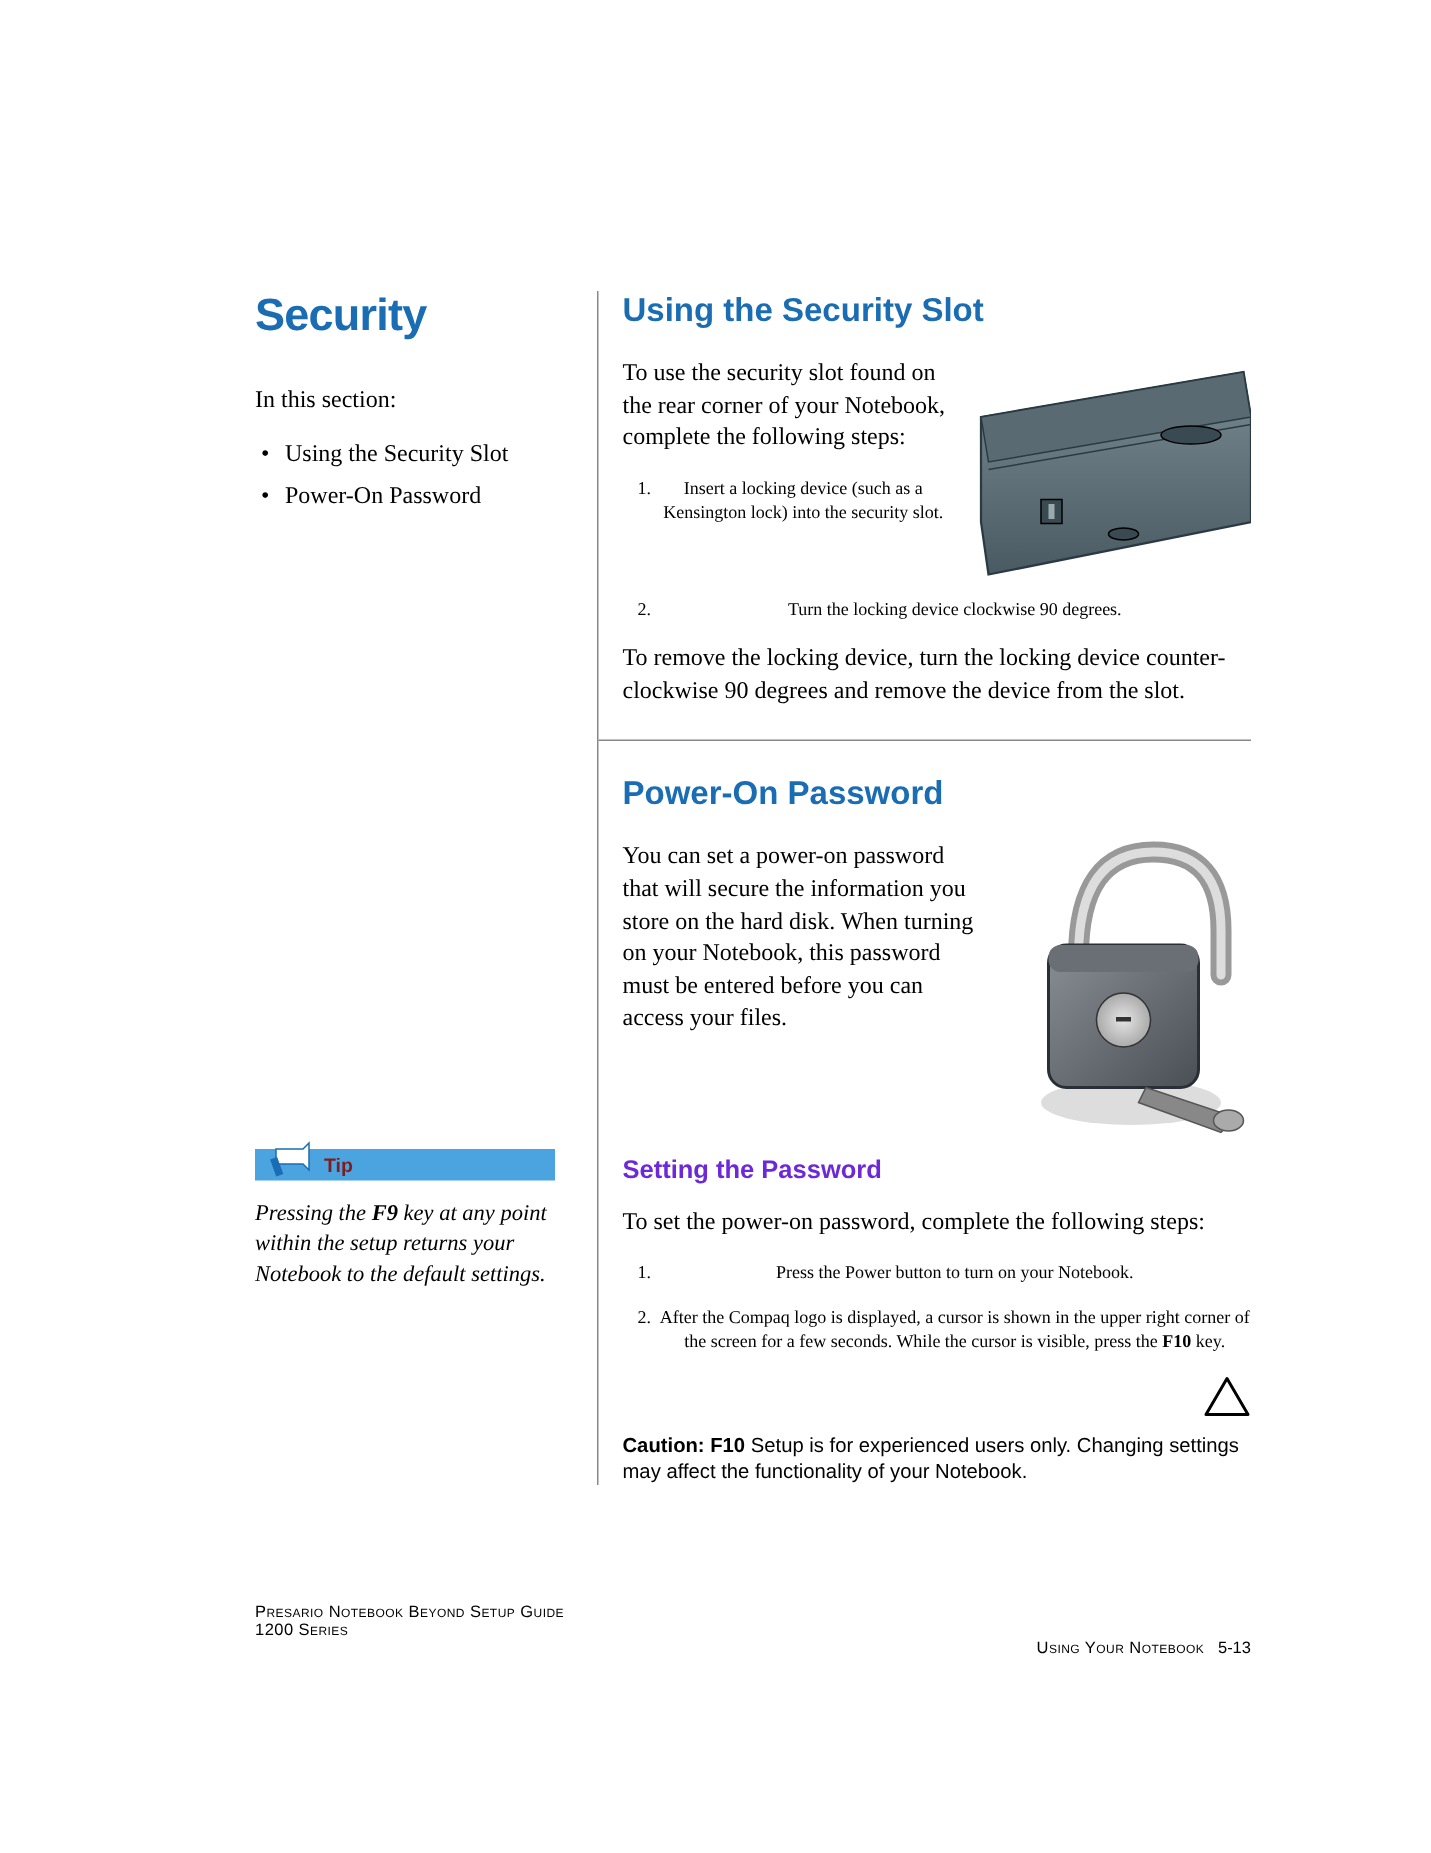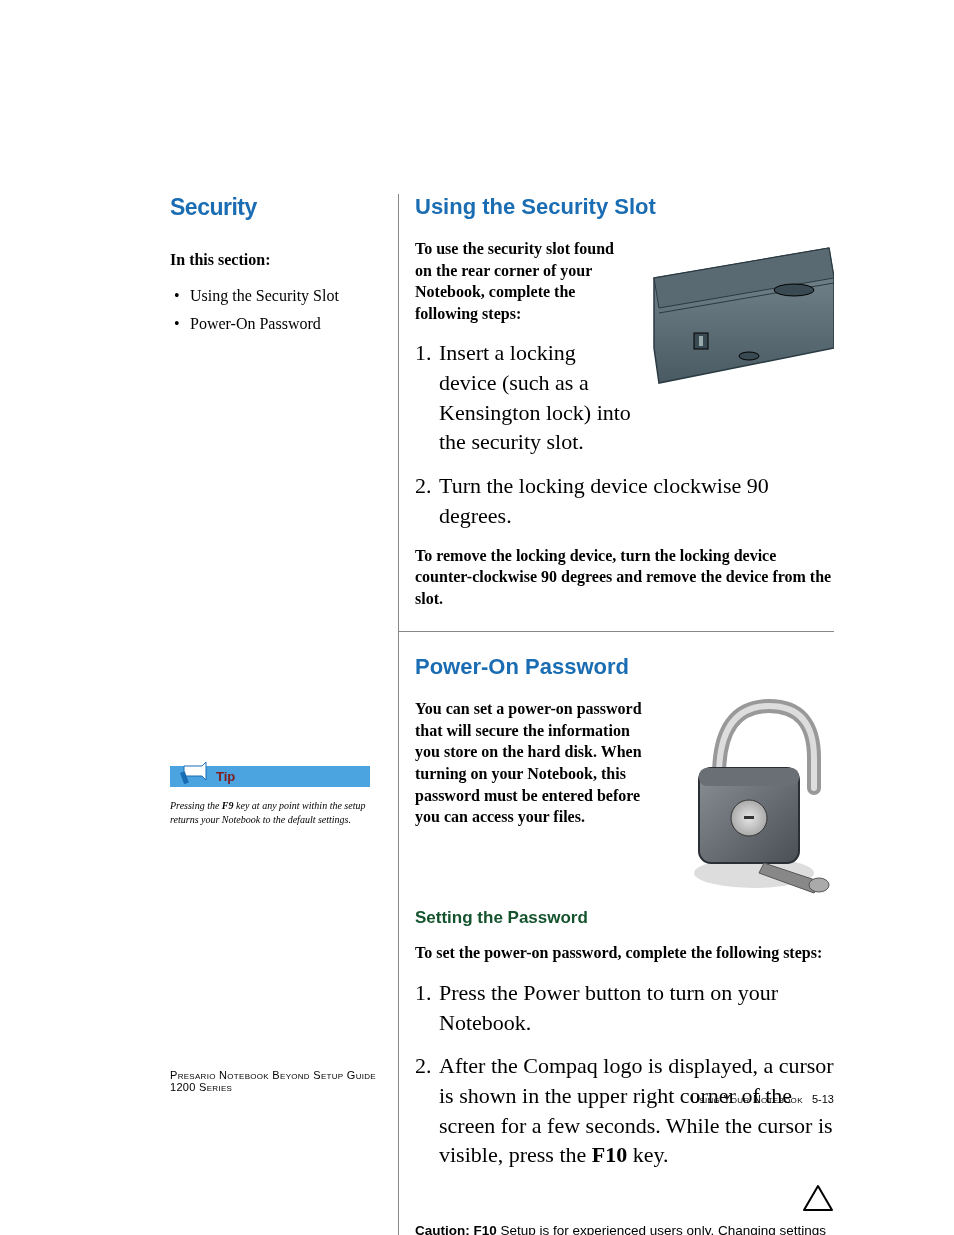--- a/index.html
+++ b/index.html
@@ -27,21 +27,21 @@
   .right-col {
     flex: 1;
     border-left: 1px solid #888;
     padding-left: 16px;
     position: relative;
   }
   h1 {
     font-family: "Segoe UI", "Myriad Pro", Arial, sans-serif;
     font-weight: 700;
     color: #1a6db3;
-    font-size: 23px;
+    font-size: 30px;
     margin: 0 0 28px 0;
     letter-spacing: -0.5px;
   }
   .intro {
     font-size: 16px;
     margin: 0 0 16px 0;
   }
   .toc {
     list-style: none;
     padding: 0;
@@ -62,39 +62,39 @@
   h2 {
     font-family: "Segoe UI", "Myriad Pro", Arial, sans-serif;
     font-weight: 700;
     color: #1a6db3;
     font-size: 22px;
     margin: 0 0 18px 0;
   }
   h3 {
     font-family: "Segoe UI", "Myriad Pro", Arial, sans-serif;
     font-weight: 700;
-    color: #14532d;
+    color: #6d28d9;
     font-size: 17px;
     margin: 18px 0 14px 0;
   }
   p {
     font-size: 16px;
     line-height: 1.35;
     margin: 0 0 14px 0;
-    font-weight: bold;
   }
   ol {
     padding-left: 22px;
     margin: 0 0 14px 0;
   }
   ol li {
-    font-size: 22px;
+    font-size: 12px;
     line-height: 1.35;
     margin-bottom: 14px;
     padding-left: 2px;
+    text-align: center;
   }
   .float-img {
     float: right;
     margin: 0 0 10px 12px;
   }
   .section-hr {
     border: none;
     border-top: 1px solid #888;
     margin: 22px 0 22px -16px;
   }
@@ -113,21 +113,21 @@
     padding: 3px 0 3px 46px;
     position: relative;
   }
   .tip-head svg {
     position: absolute;
     left: 10px;
     top: -8px;
   }
   .tip-body {
     font-style: italic;
-    font-size: 10px;
+    font-size: 15px;
     line-height: 1.35;
     margin-top: 12px;
   }
   .tip-body b { font-style: italic; font-weight: bold; }
   .caution {
     display: flex;
     gap: 10px;
     align-items: flex-end;
     margin-top: 8px;
     flex-direction: column;

